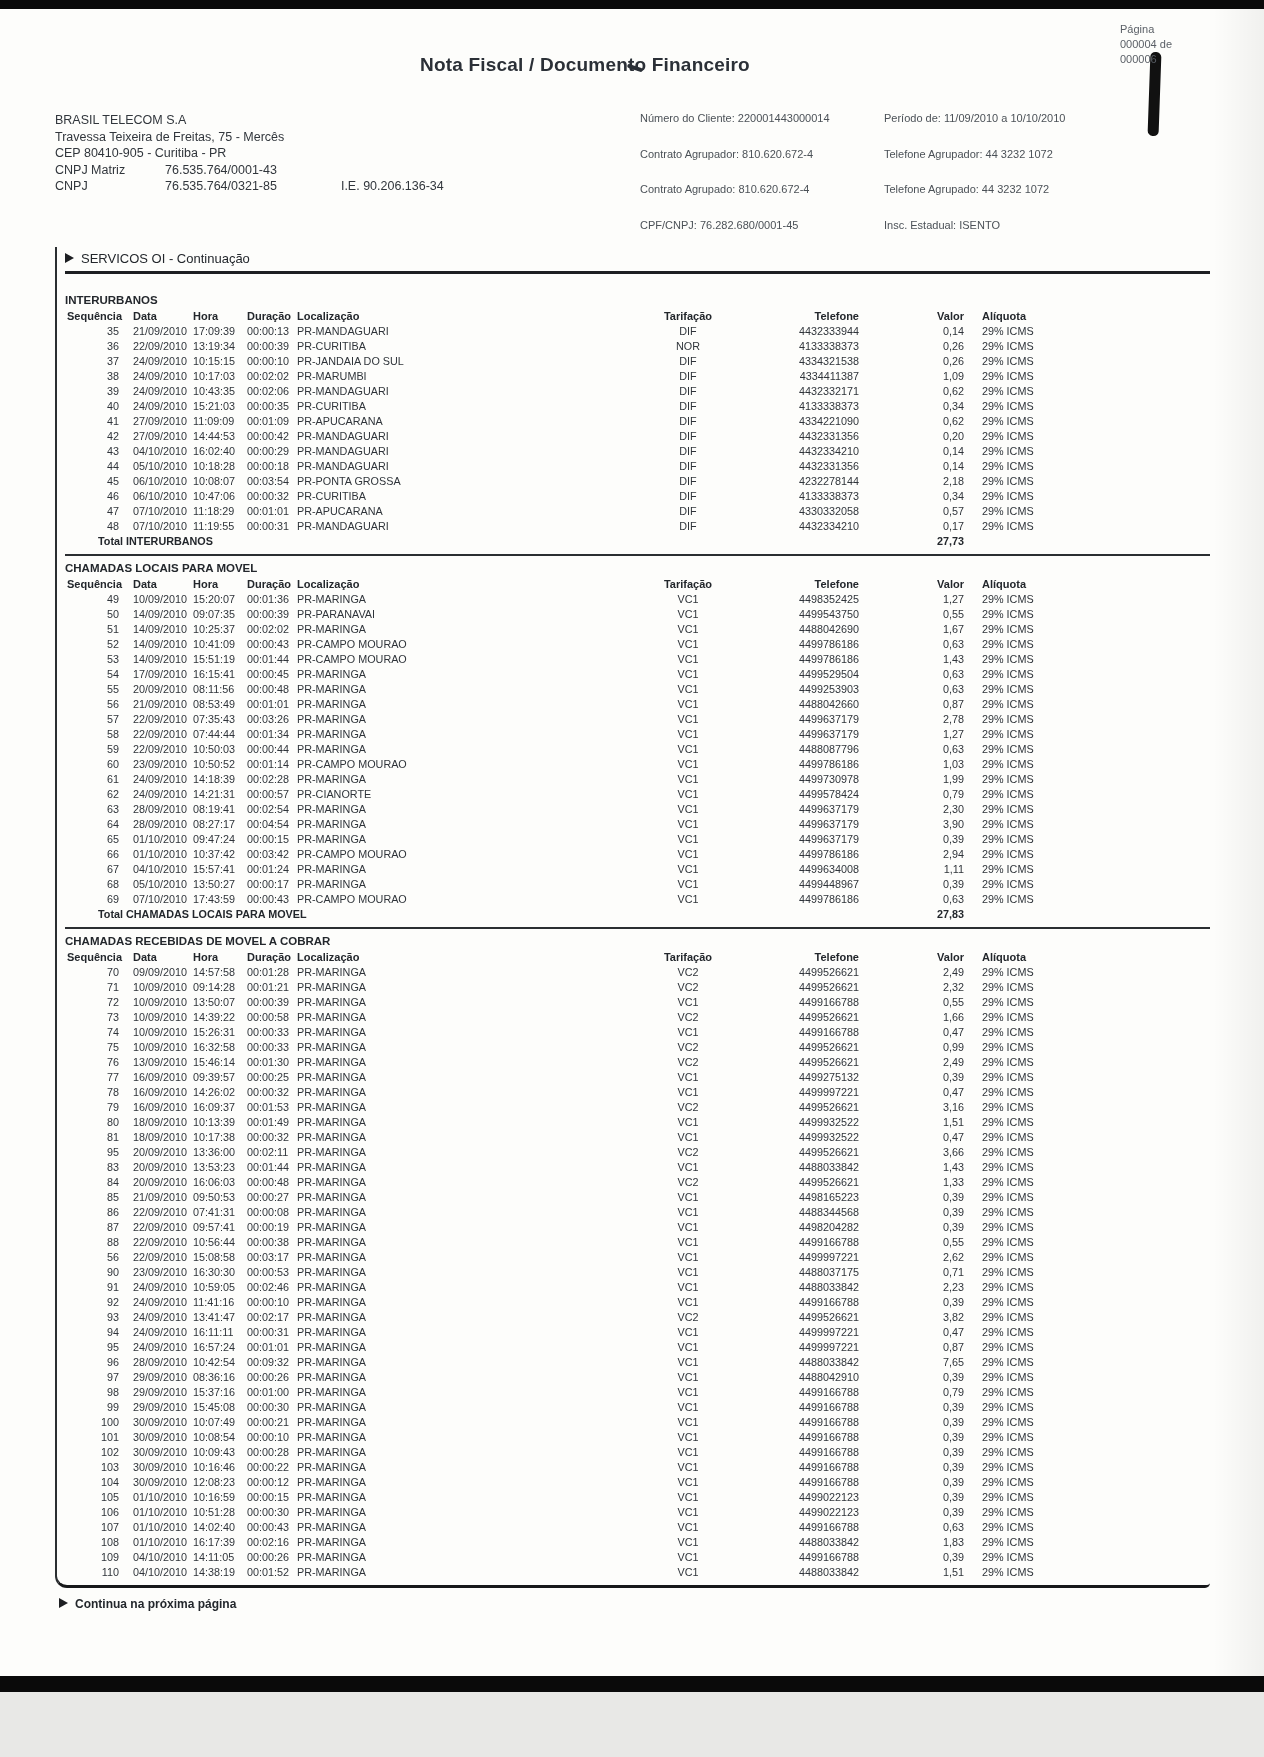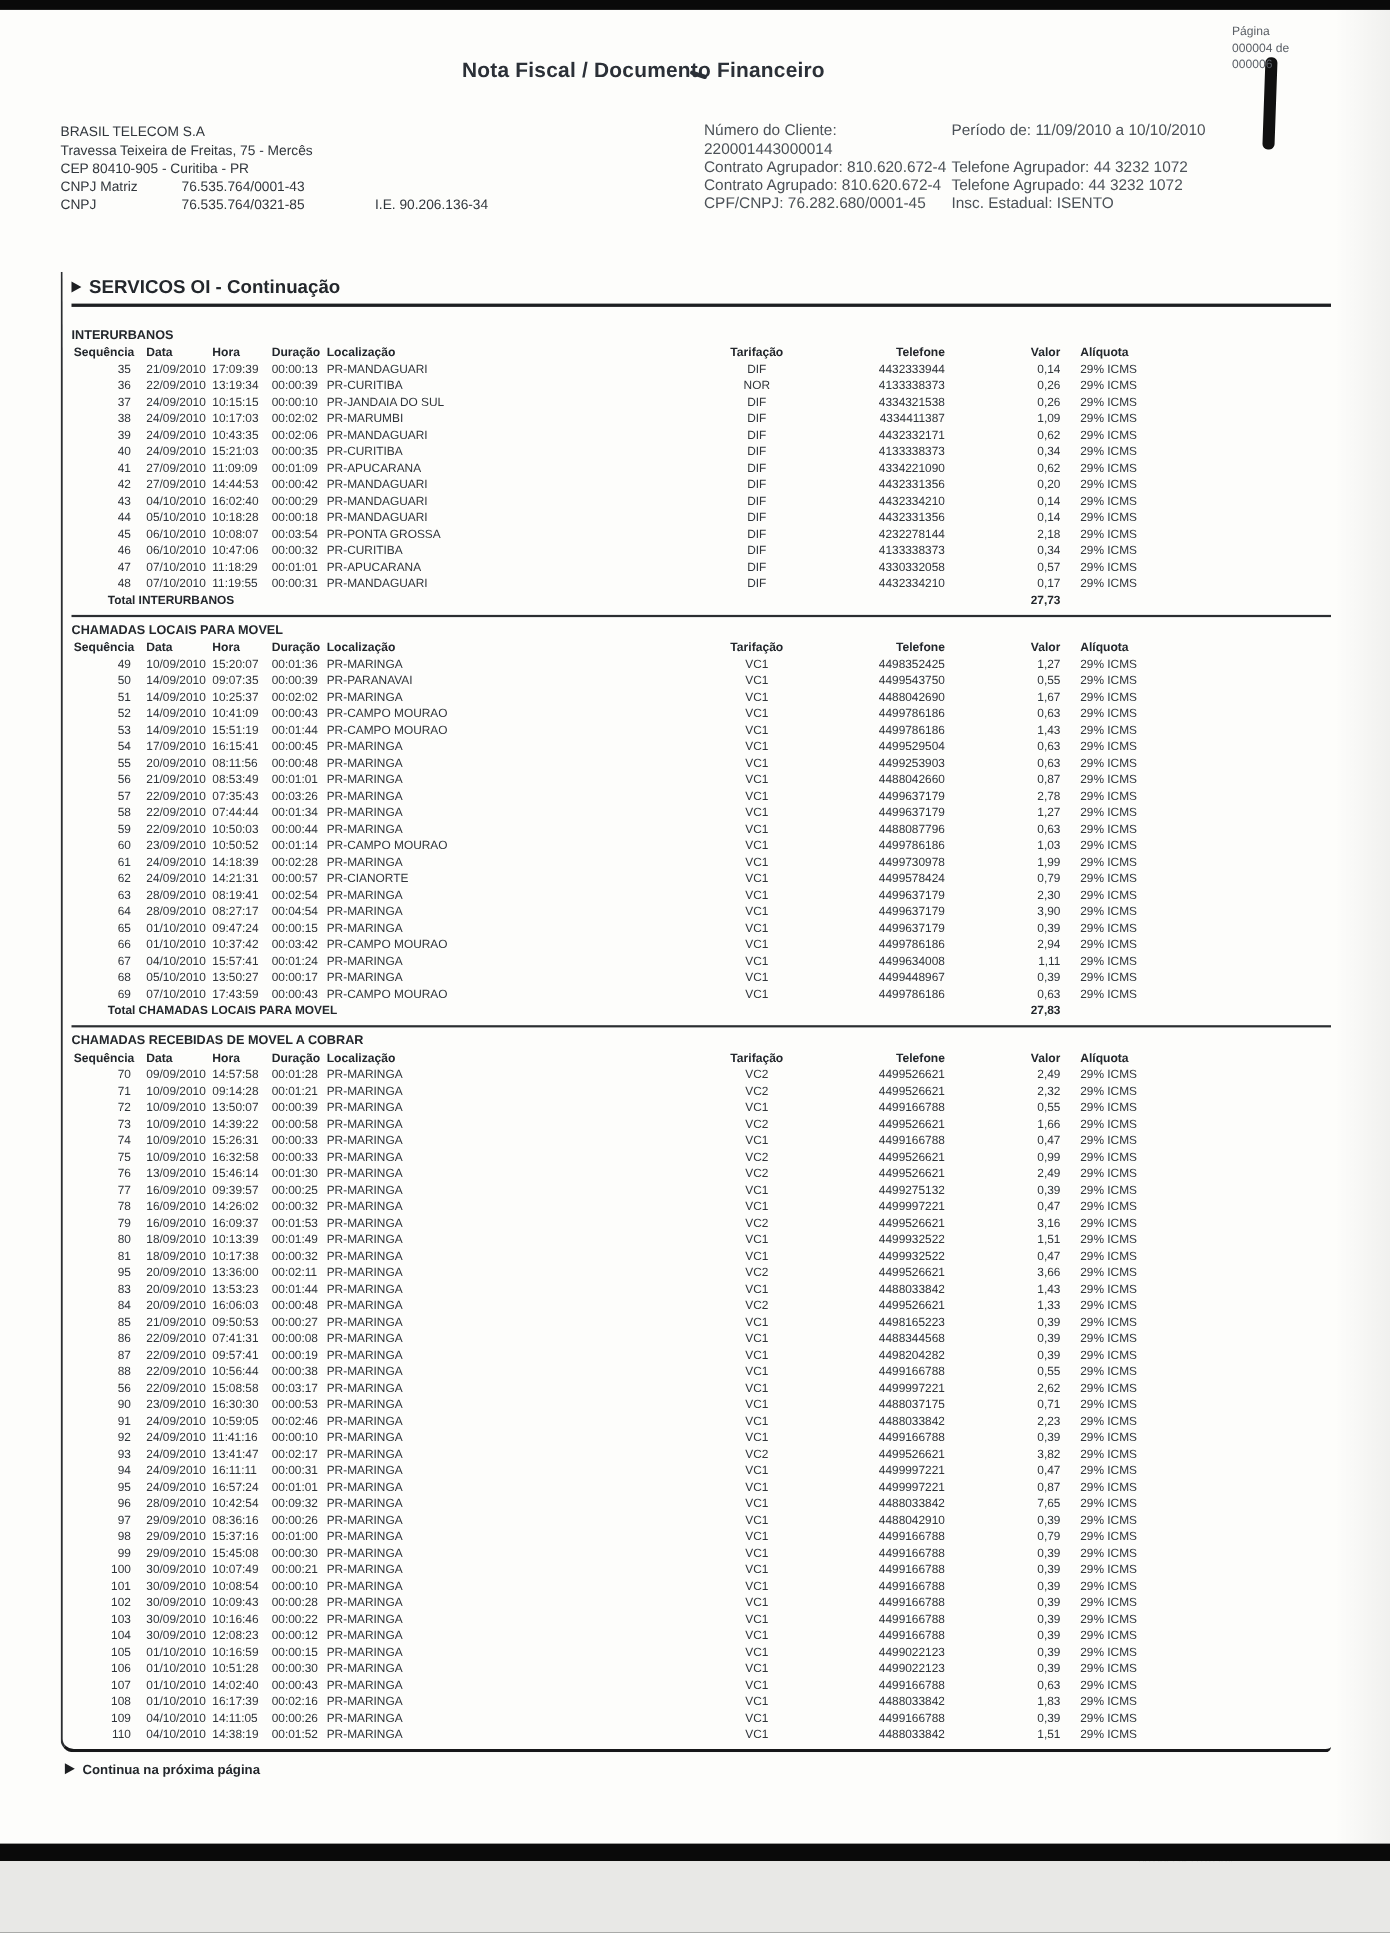--- a/index.html
+++ b/index.html
@@ -13,26 +13,26 @@
   .page-info{position:absolute;top:22px;left:1120px;font-size:11px;line-height:15px;color:#5a5f66;}
   .doc-title{position:absolute;top:54px;left:420px;width:640px;
              font-size:19px;font-weight:bold;color:#2b3037;letter-spacing:.2px;}
   .title-tick{position:absolute;top:66px;left:627px;width:16px;height:4px;background:#2b3037;
               border-radius:2px;transform:rotate(18deg);}
   .company{position:absolute;top:112px;left:55px;font-size:12.5px;line-height:16.5px;color:#31363c;}
   .company .lbl{display:inline-block;width:110px;}
   .company .ie{margin-left:64px;}
   .customer{position:absolute;top:110px;left:640px;display:grid;
             grid-template-columns:225px auto;column-gap:0;row-gap:0;
-            font-size:14px;line-height:16.5px;color:#4b5157;}
+            font-size:11px;line-height:16.5px;color:#4b5157;gap:19px;}
   .content{position:absolute;top:247px;left:55px;width:1155px;}
   .section-box{border-left:2px solid #2b2e31;border-bottom:3px solid #17181a;
                border-bottom-left-radius:12px;border-bottom-right-radius:5px;
                padding:0 0 5px 8px;}
-  .section-heading{font-size:17px;font-weight:bold;color:#23272c;padding:4px 0 5px 0;
+  .section-heading{font-size:13px;font-weight:normal;color:#23272c;padding:4px 0 5px 0;
                    border-bottom:3px solid #1d1f22;}
   .tri{display:inline-block;width:0;height:0;border-left:9px solid #1d1f22;
        border-top:5.5px solid transparent;border-bottom:5.5px solid transparent;margin-right:7px;}
   .subtable{padding-top:18px;}
   .subtable + .subtable{border-top:2px solid #2b2e31;margin-top:5px;padding-top:4px;}
   .subtable-title{font-size:11.5px;font-weight:bold;color:#23272c;line-height:17px;}
   .trow{display:grid;grid-template-columns:58px 70px 54px 50px 300px 182px 80px 105px 1fr;
         font-size:10.8px;line-height:15px;}
   .c{white-space:nowrap;overflow:hidden;}
   .c0{text-align:right;padding-right:4px;}

